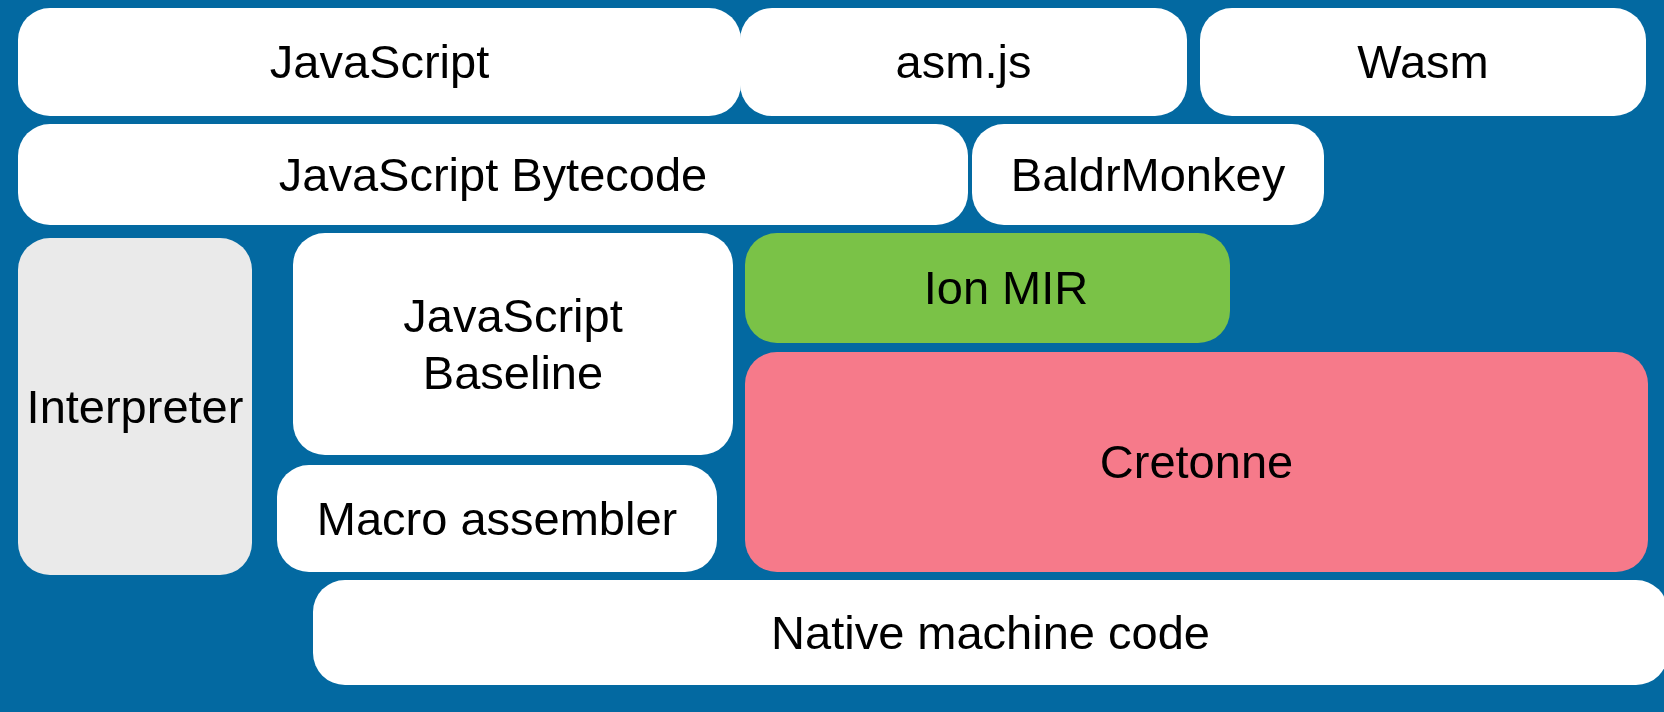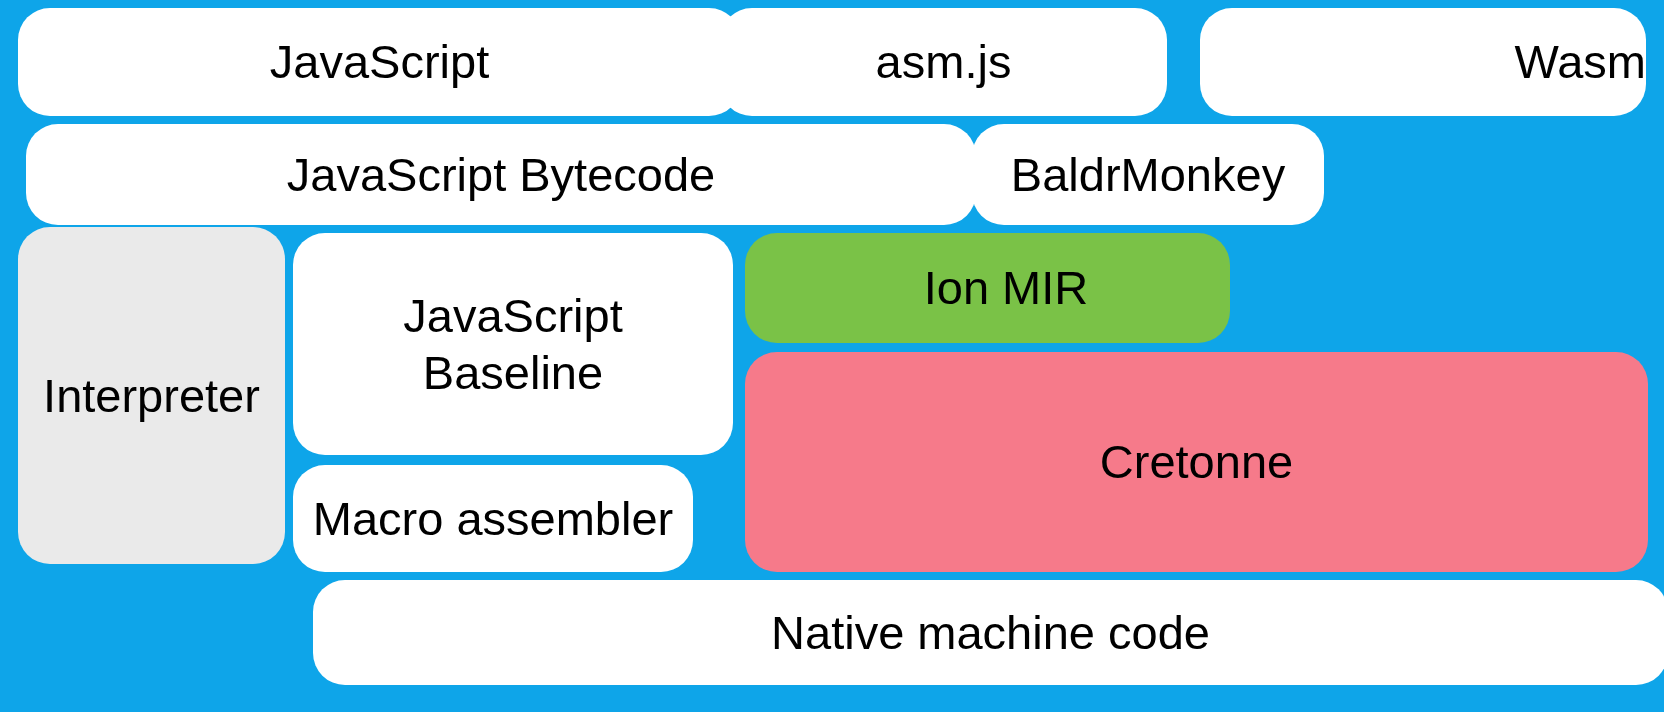--- a/index.html
+++ b/index.html
@@ -4,73 +4,73 @@
 <style>
   html, body {
     margin: 0;
     padding: 0;
     background: #000000;
   }
   .stage {
     position: relative;
     width: 1664px;
     height: 712px;
-    background: #0ea5e9;
+    background: #0369a1;
     overflow: hidden;
     font-family: "Liberation Sans", "DejaVu Sans", sans-serif;
   }
   .box {
     position: absolute;
     background: #ffffff;
     border-radius: 32px;
     display: flex;
     align-items: center;
     justify-content: center;
   }
   .lbl {
     color: #000000;
     font-size: 47px;
     line-height: 1.22;
     text-align: center;
     white-space: pre-line;
   }
   
   .b0  { left: 18px;   top: 8px;   width: 723px;  height: 108px; }
-  .b1  { left: 720px;  top: 8px;   width: 447px;  height: 108px; }
+  .b1  { left: 740px;  top: 8px;   width: 447px;  height: 108px; }
   .b2  { left: 1200px; top: 8px;   width: 446px;  height: 108px; }
   
   .b3  { left: 18px;   top: 124px; width: 950px;  height: 101px; }
   .b4  { left: 972px;  top: 124px; width: 352px;  height: 101px; }
   
-  .b5  { left: 18px;   top: 227px; width: 267px;  height: 337px; }
+  .b5  { left: 18px;   top: 238px; width: 234px;  height: 337px; }
   .b6  { left: 293px;  top: 233px; width: 440px;  height: 222px; }
   .b7  { left: 745px;  top: 233px; width: 448px;  height: 110px; }
   .b8  { left: 745px;  top: 352px; width: 903px;  height: 220px; justify-content: center; }
-  .b9  { left: 293px;  top: 465px; width: 400px;  height: 107px; }
+  .b9  { left: 277px;  top: 465px; width: 440px;  height: 107px; }
   
   .b10 { left: 293px;  top: 580px; width: 1355px; height: 105px; }
 </style>
 </head>
 <body>
 
 <div class="stage">
 
   <div class="box b0" style="background: rgb(255, 255, 255);">
     <span class="lbl">JavaScript</span>
   </div>
 
   <div class="box b1" style="background: rgb(255, 255, 255);">
     <span class="lbl">asm.js</span>
   </div>
 
-  <div class="box b2" style="background: rgb(255, 255, 255); justify-content: flex-end;">
+  <div class="box b2" style="background: rgb(255, 255, 255);">
     <span class="lbl">Wasm</span>
   </div>
 
-  <div class="box b3" style="background: rgb(255, 255, 255); margin-left: 8px;">
+  <div class="box b3" style="background: rgb(255, 255, 255);">
     <span class="lbl">JavaScript Bytecode</span>
   </div>
 
   <div class="box b4" style="background: rgb(255, 255, 255);">
     <span class="lbl">BaldrMonkey</span>
   </div>
 
   <div class="box b5" style="background: rgb(234, 234, 234);">
     <span class="lbl">Interpreter</span>
   </div>

